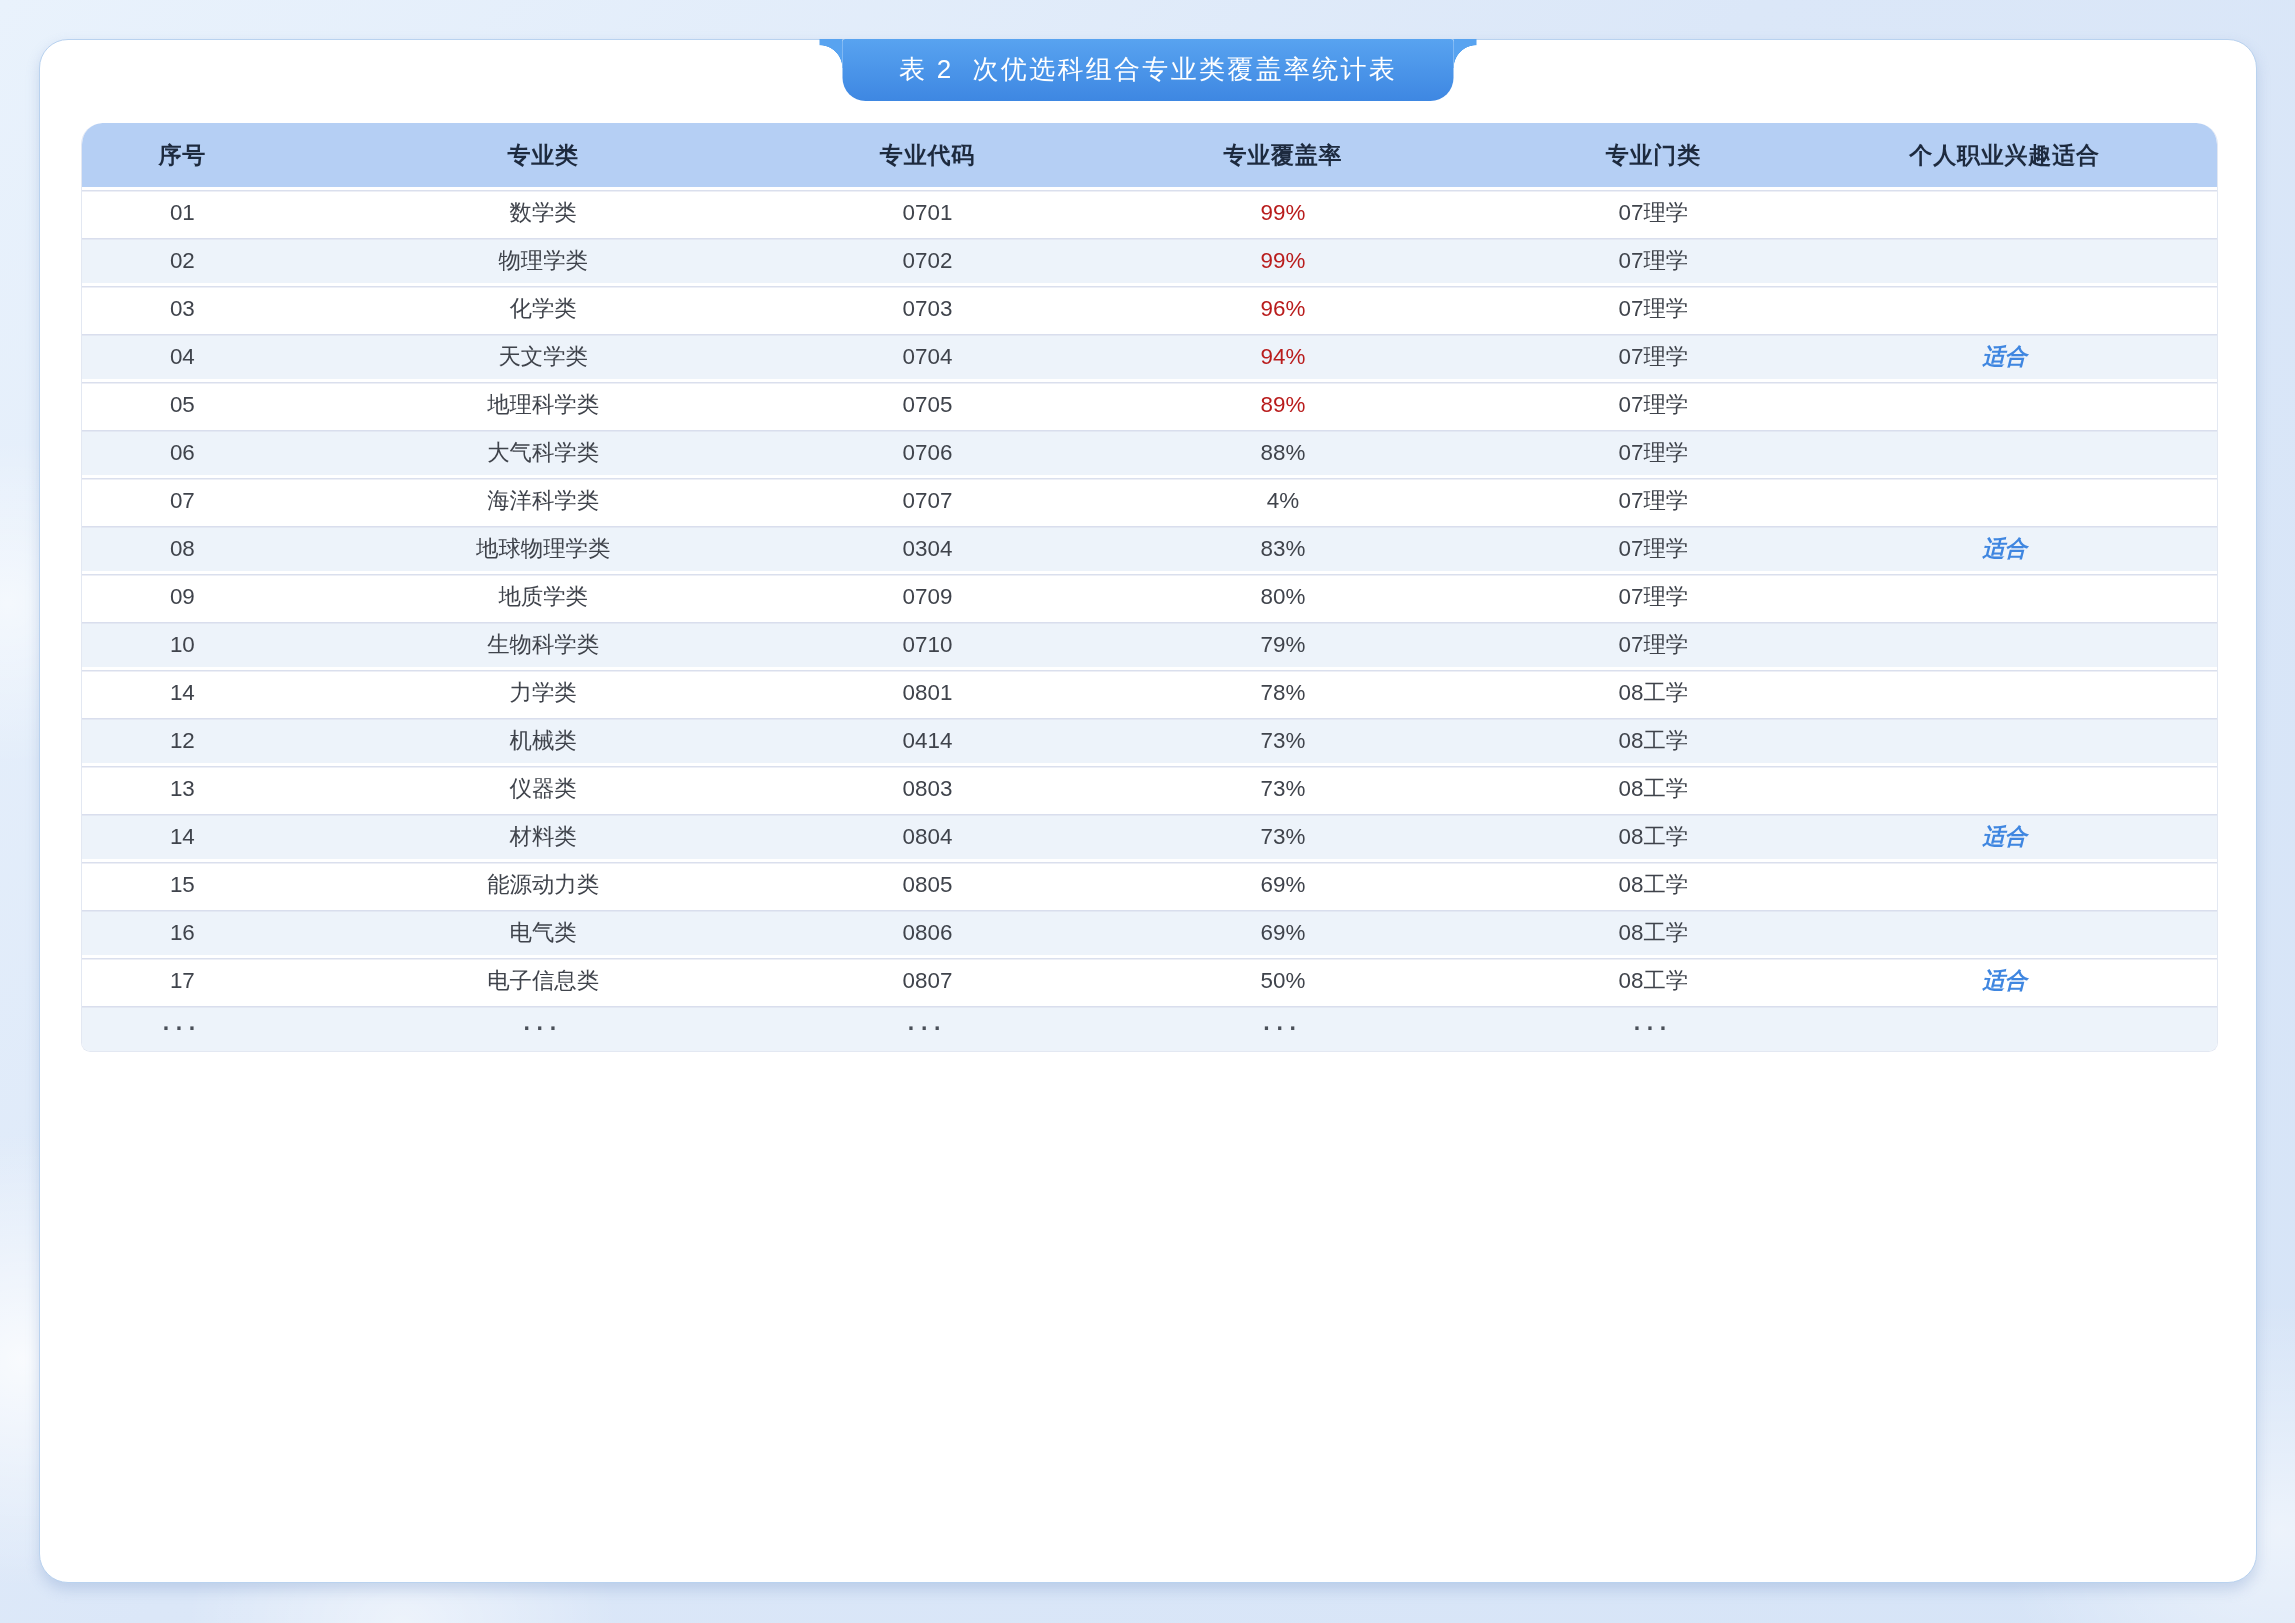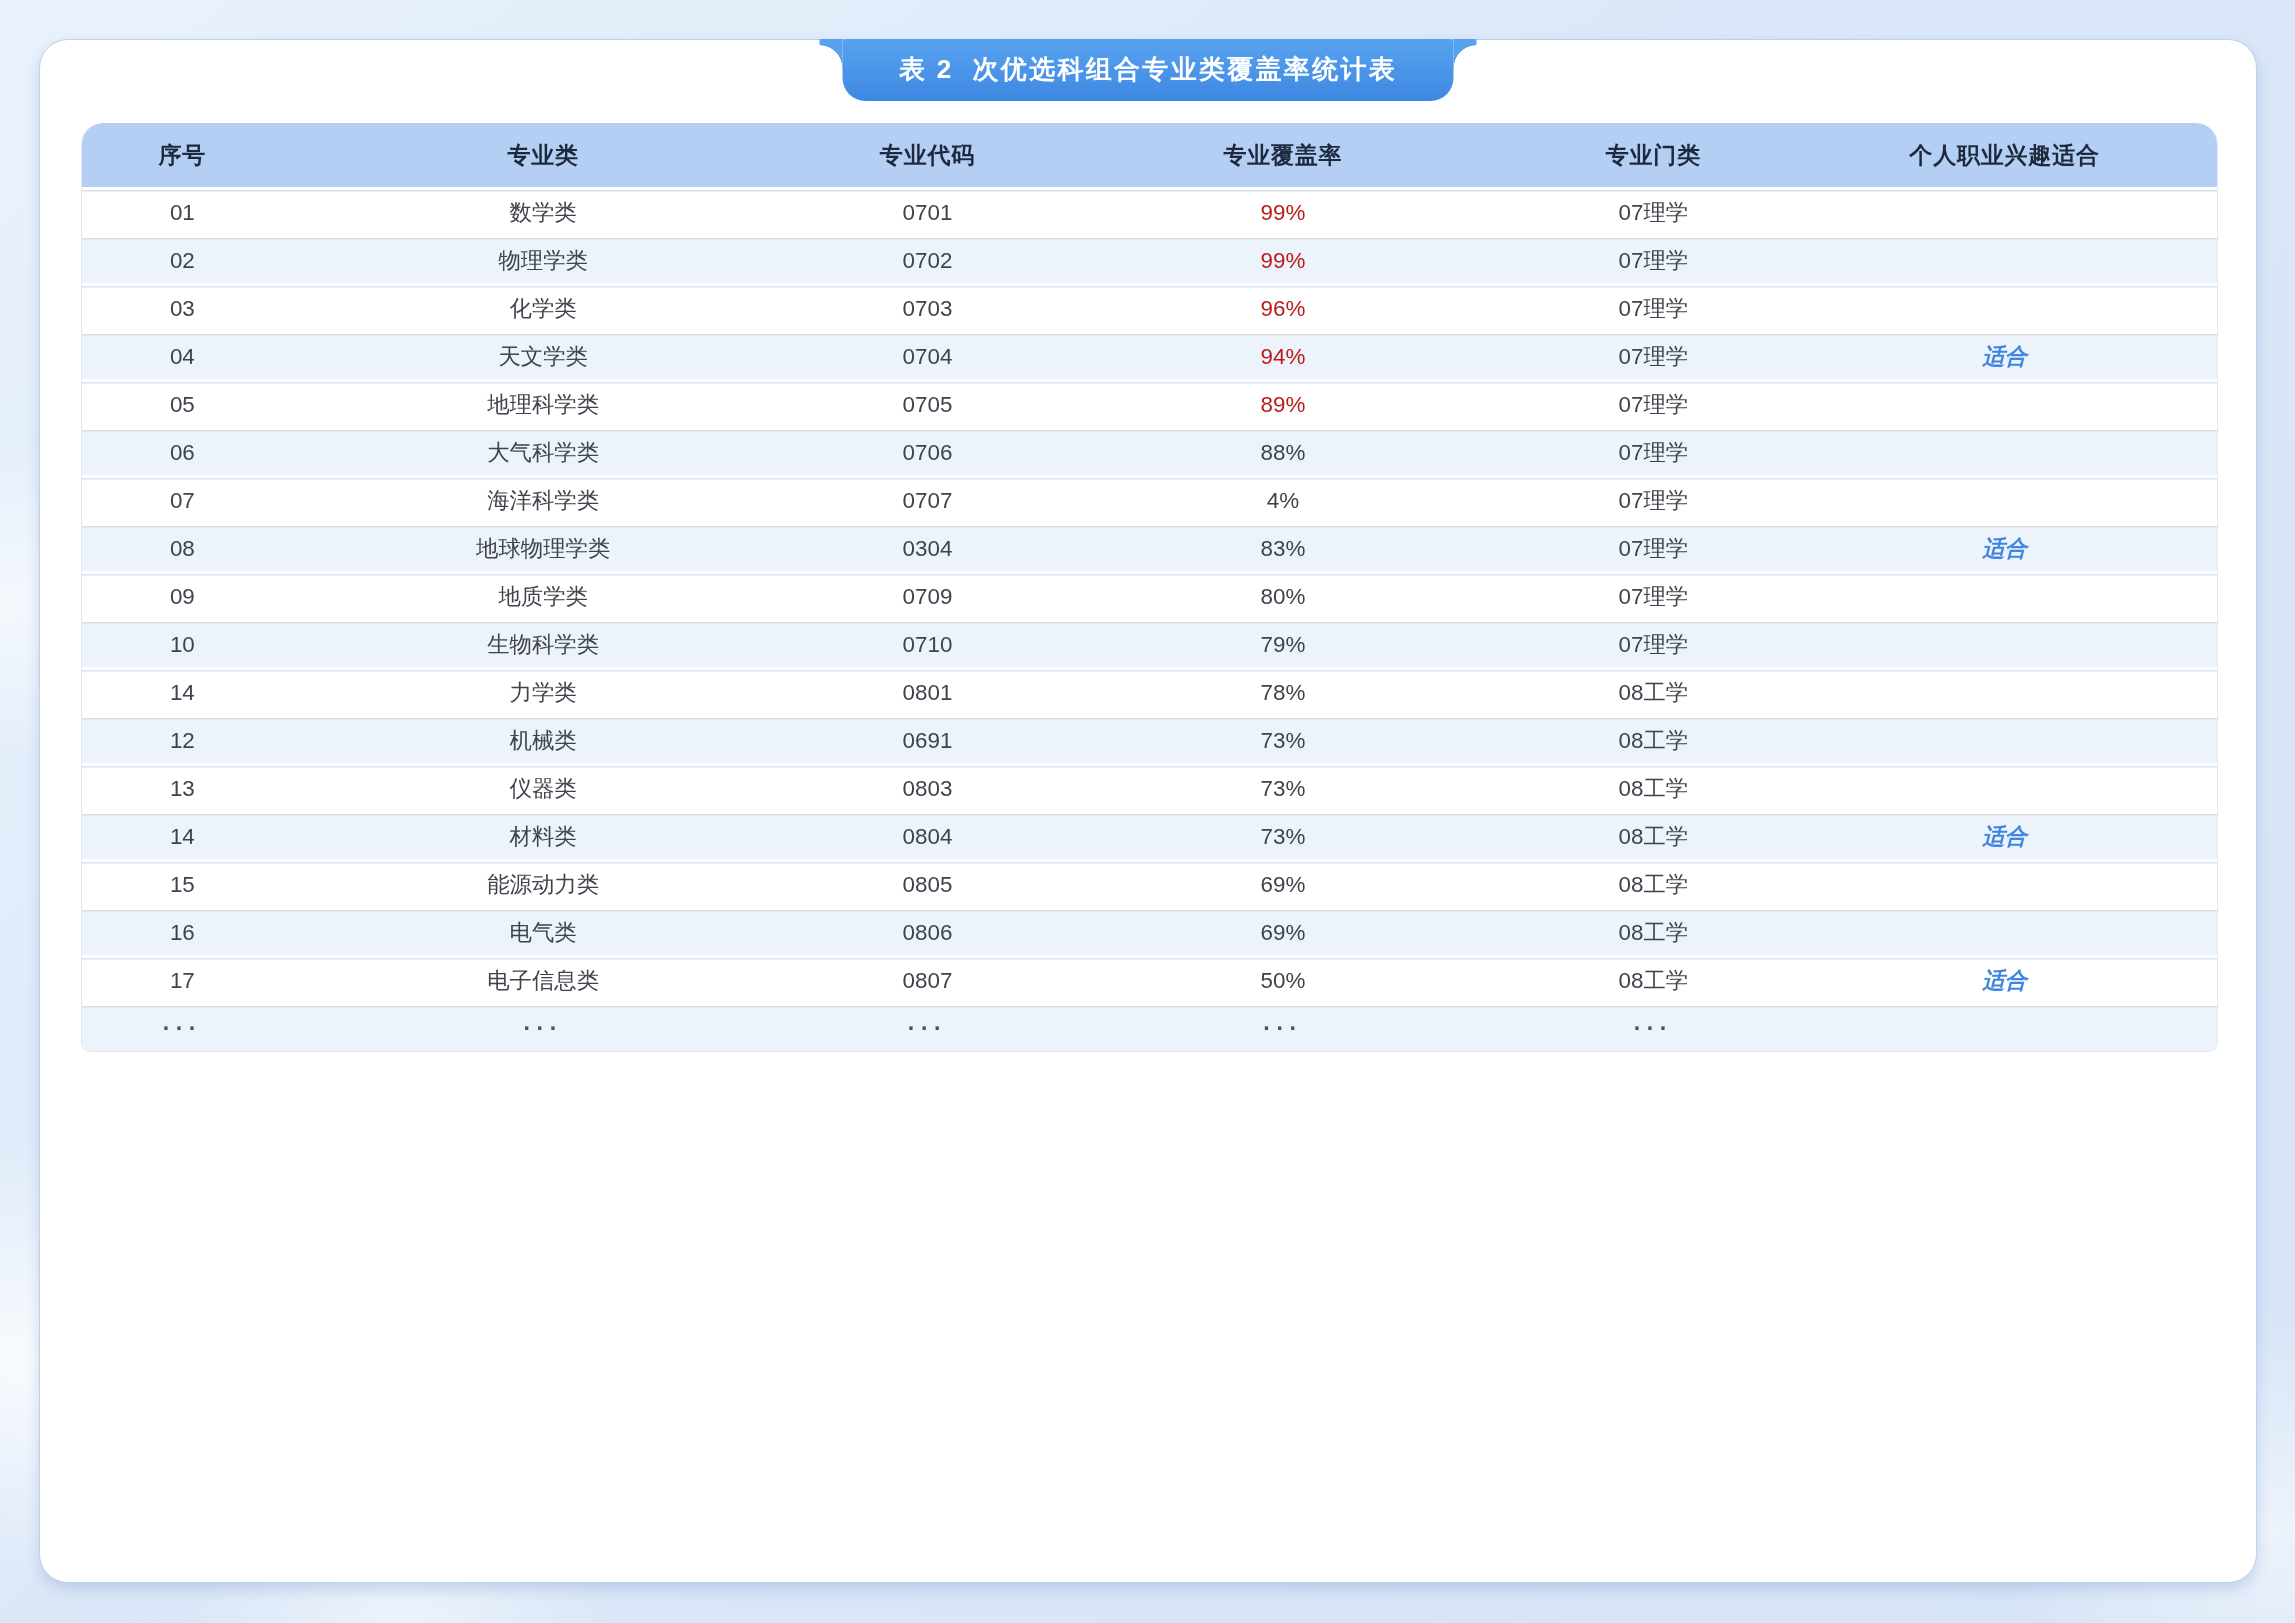--- a/index.html
+++ b/index.html
@@ -17,21 +17,21 @@
     position:absolute;left:39px;top:39px;width:2218px;height:1544px;box-sizing:border-box;
     background:#ffffff;border:1.5px solid #b9d2ef;border-radius:29px;
     box-shadow:0 6.2px 12.4px rgba(120,150,200,.30);
   }
   .banner{
     position:absolute;top:-1.5px;left:50%;transform:translateX(-50%);
     width:611px;height:62px;
     background:linear-gradient(180deg,#58a3f0 0%,#3e87e2 100%);
     border-radius:3.1px 3.1px 23px 23px;
     display:flex;align-items:center;justify-content:center;
-    color:#ffffff;font-size:26px;font-weight:bold;letter-spacing:2.3px;
+    color:#ffffff;font-size:26px;font-weight:normal;letter-spacing:2.3px;
     white-space:pre;
   }
   .banner::before,.banner::after{
     content:'';position:absolute;top:0;width:23px;height:29px;
   }
   .banner::before{
     left:-23px;
     background:radial-gradient(circle at 0 100%, rgba(0,0,0,0) 22.4px, #58a3f0 23px);
   }
   .banner::after{
@@ -177,21 +177,21 @@
             <td>14</td>
             <td>力学类</td>
             <td>0801</td>
             <td>78%</td>
             <td>08工学</td>
             <td></td>
           </tr>
           <tr class="row-even">
             <td>12</td>
             <td>机械类</td>
-            <td>0691</td>
+            <td>0414</td>
             <td>73%</td>
             <td>08工学</td>
             <td></td>
           </tr>
           <tr class="row-odd">
             <td>13</td>
             <td>仪器类</td>
             <td>0803</td>
             <td>73%</td>
             <td>08工学</td>

